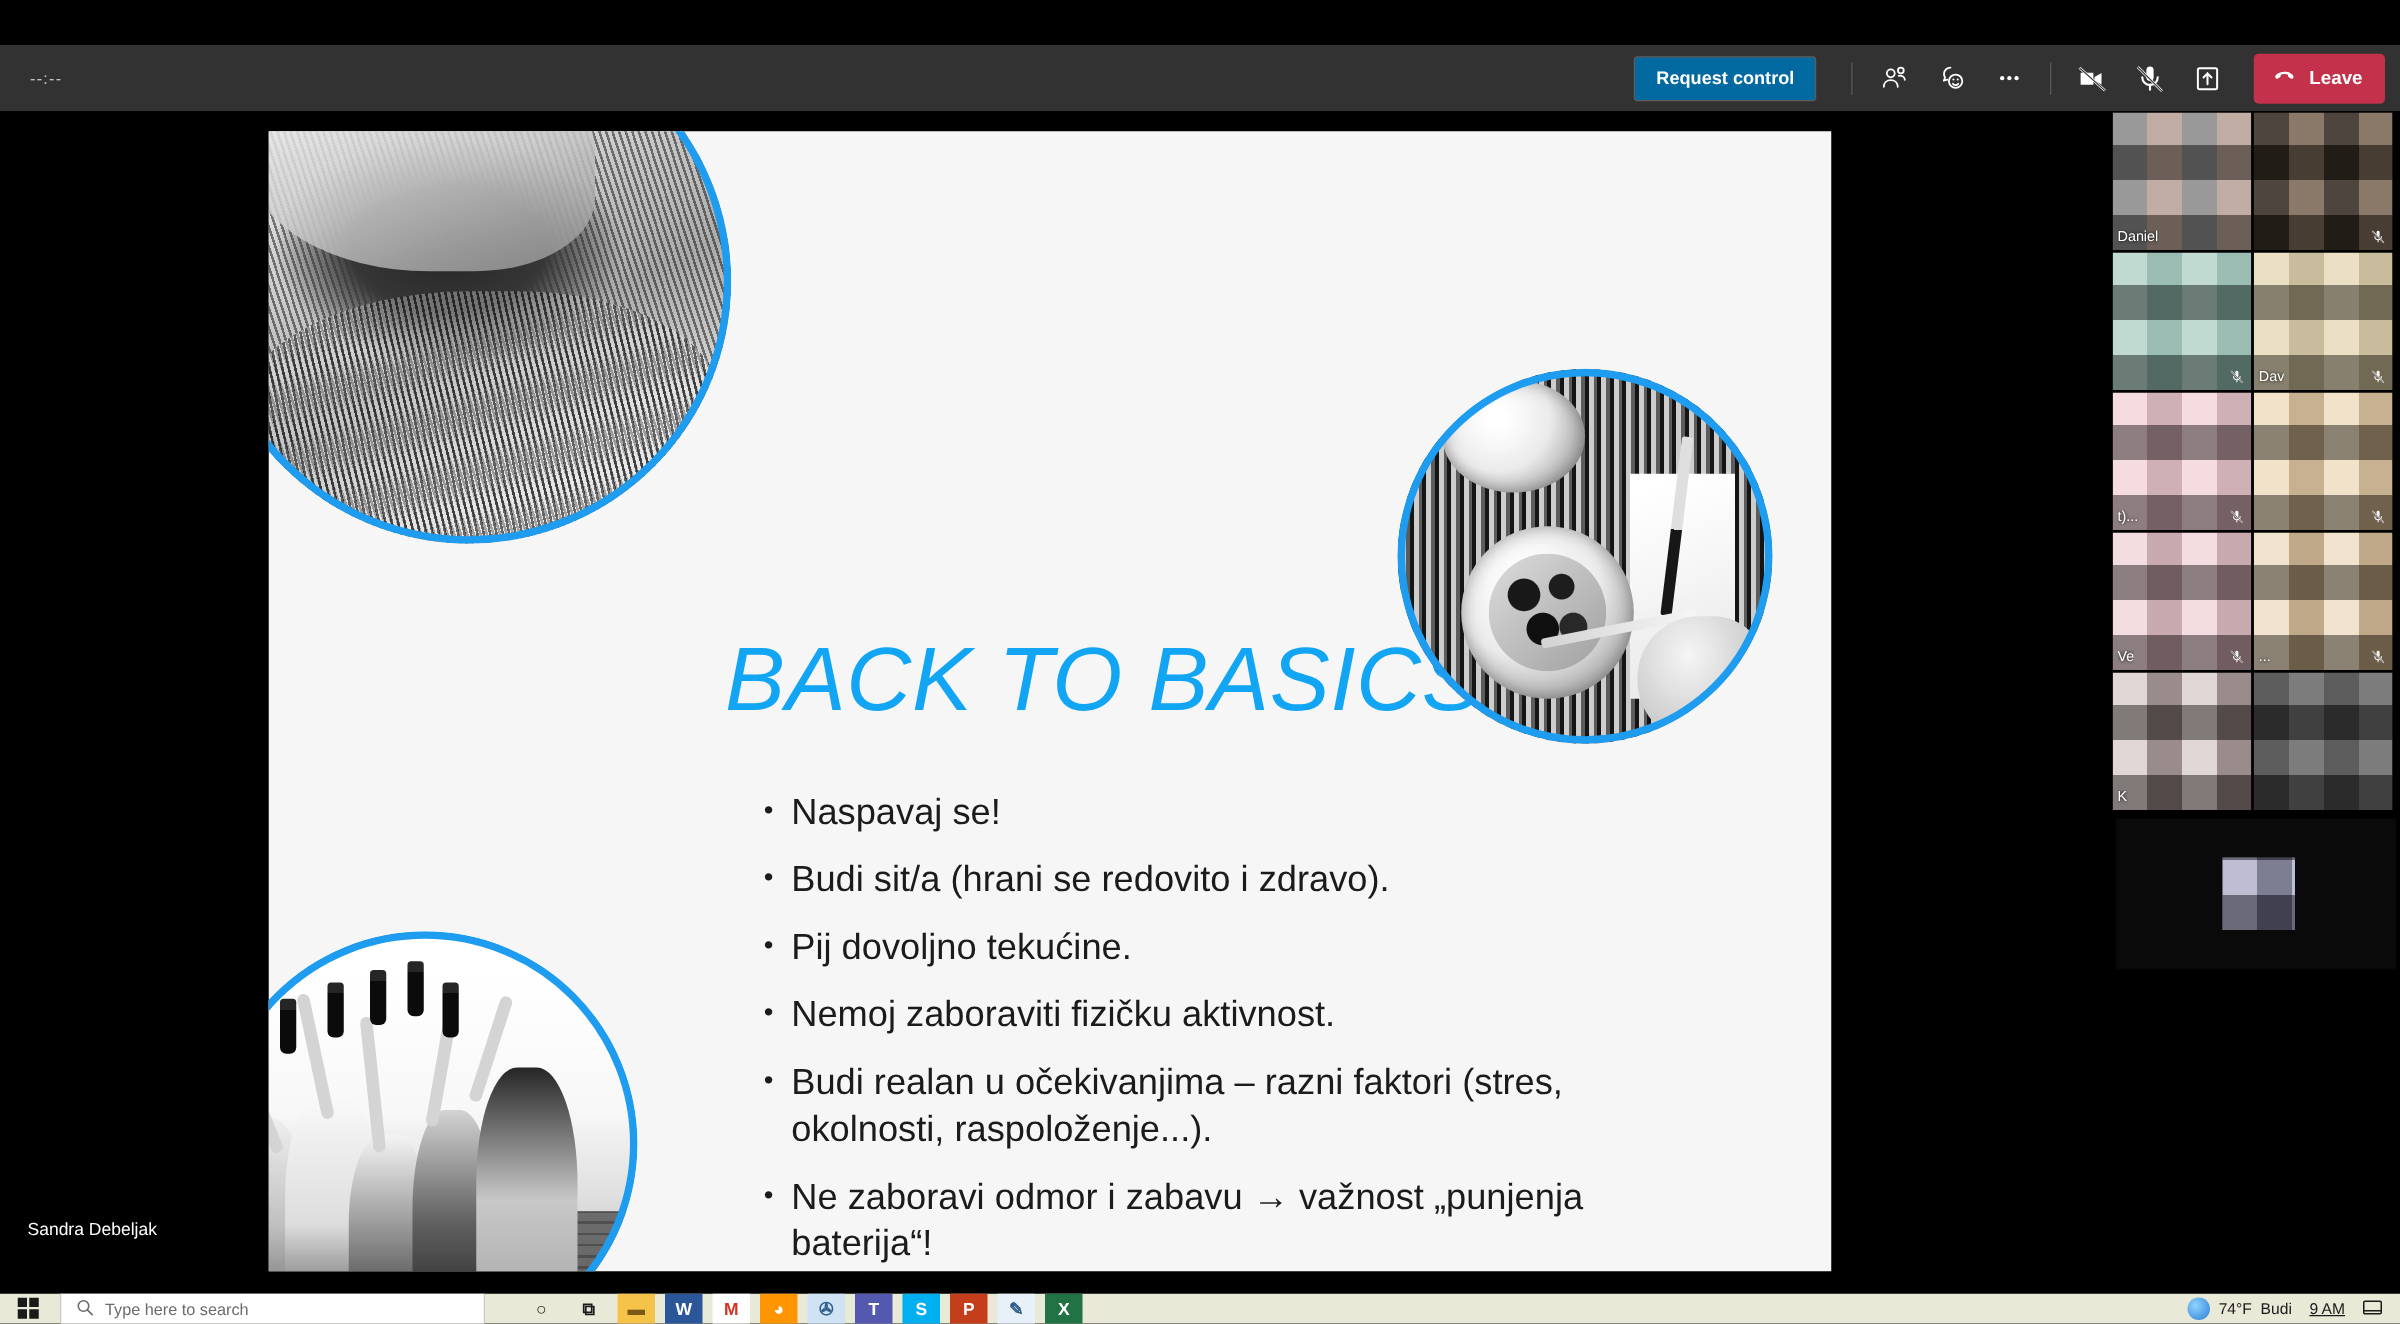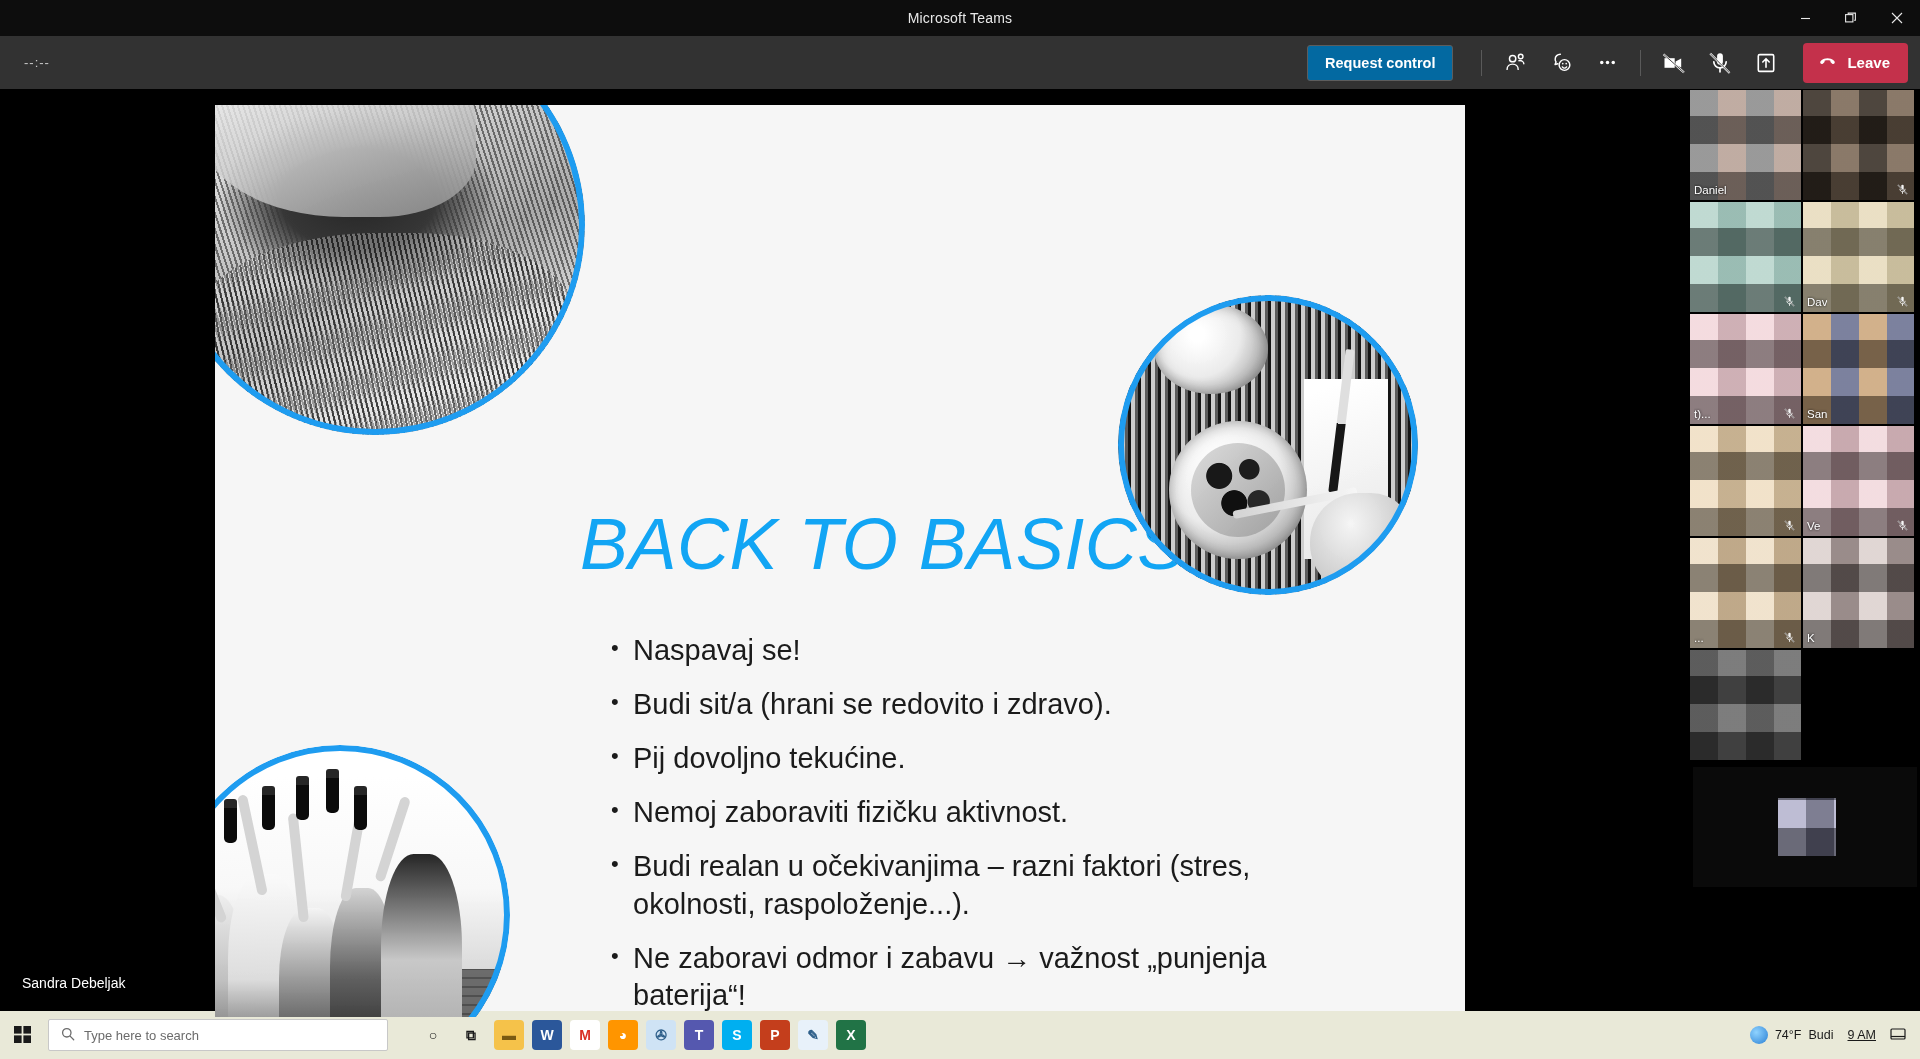--- a/index.html
+++ b/index.html
@@ -214,21 +214,21 @@
     text-shadow:0 0 3px #000; z-index:4;
   }
   .tile-mute {
     position:absolute; right:5px; bottom:4px; z-index:4; opacity:.95;
   }
   .tile-mute svg { display:block; }
   .tile.speaking { outline:2px solid #6264a7; outline-offset:-2px; }
 
   
   .taskbar {
-    position:absolute; left:0; bottom:0; width:1920px; height:48px;
+    position:absolute; left:0; bottom:0; width:1920px; height:24px;
     background:#e9e9d8; display:flex; align-items:center; overflow:hidden;
   }
   .tb-start { width:46px; height:40px; display:flex; align-items:center; justify-content:center; }
   .tb-search {
     width:340px; height:32px; background:#fff; border:1px solid #c8c8c8;
     display:flex; align-items:center; gap:9px; padding:0 12px; margin-left:2px;
     border-radius:2px;
   }
   .tb-search span { color:#6b6b6b; font-size:13px; }
   .tb-apps { display:flex; align-items:center; gap:8px; margin-left:30px; }
@@ -245,41 +245,20 @@
   .sun {
     width:18px; height:18px; border-radius:50%;
     background:radial-gradient(circle at 35% 35%, #8fd3ff, #2a7fd4);
   }
 </style>
 </head>
 <body>
 
 <div id="app">
 
-  <div class="titlebar">
-    <div class="titlebar-title">Microsoft Teams</div>
-    <div class="win-controls">
-      <div class="win-btn">
-        <svg width="11" height="11" viewBox="0 0 11 11">
-            <path d="M1 5.5 H10" stroke="#e8e8e8" stroke-width="1.1" fill="none"></path>
-          </svg>
-      </div>
-      <div class="win-btn">
-        <svg width="12" height="12" viewBox="0 0 12 12">
-          <rect x="0.6" y="2.6" width="7.3" height="7.3" stroke="#e8e8e8" stroke-width="1.1" fill="none"></rect>
-          <path d="M3.2 2.4 V1.1 H10.4 V8.3 H9.1" stroke="#e8e8e8" stroke-width="1.1" fill="none"></path>
-        </svg>
-      </div>
-      <div class="win-btn close">
-        <svg width="12" height="12" viewBox="0 0 12 12">
-            <path d="M1 1 L11 11 M11 1 L1 11" stroke="#e8e8e8" stroke-width="1.1" fill="none"></path>
-          </svg>
-      </div>
-    </div>
-  </div>
 
   <div class="meet-toolbar">
     <div class="timer">--:--</div>
 
     <div class="toolbar-right">
       <div class="req-control">Request control</div>
 
       <div class="tb-sep"></div>
 
       <div class="tb-icon">
@@ -481,24 +460,20 @@
           <div class="tile-mute">
             <svg width="13" height="13" viewBox="0 0 24 24">
               <rect x="9.8" y="3" width="4.4" height="9.6" rx="2.2" fill="#fff"></rect>
               <path d="M7.2 11.4c0 2.7 2.2 4.8 4.8 4.8s4.8-2.1 4.8-4.8" stroke="#fff" stroke-width="1.6" fill="none" stroke-linecap="round"></path>
               <path d="M12 16.2v3.1" stroke="#fff" stroke-width="1.6" stroke-linecap="round"></path>
               <path d="M3.4 3.4 L20.6 20.6" stroke="#fff" stroke-width="1.9" fill="none"></path>
               <path d="M3.4 3.4 L20.6 20.6" stroke="#000" stroke-width="0.7" fill="none"></path>
             </svg>
           </div>
         </div>
-        <div class="tile speaking">
-          <div class="pixel" style="background: repeating-linear-gradient(90deg, rgb(205, 168, 126) 0px, rgb(205, 168, 126) 28px, rgb(109, 115, 147) 28px, rgb(109, 115, 147) 56px), repeating-linear-gradient(0deg, rgba(0, 0, 0, 0.42) 0px, rgba(0, 0, 0, 0.42) 28px, rgba(255, 255, 255, 0.1) 28px, rgba(255, 255, 255, 0.1) 56px); background-blend-mode: overlay, normal;"></div>
-          <div class="tile-name">San</div>
-        </div>
         <div class="tile">
           <div class="pixel" style="background: repeating-linear-gradient(90deg, rgb(240, 223, 196) 0px, rgb(240, 223, 196) 28px, rgb(192, 168, 132) 28px, rgb(192, 168, 132) 56px), repeating-linear-gradient(0deg, rgba(0, 0, 0, 0.42) 0px, rgba(0, 0, 0, 0.42) 28px, rgba(255, 255, 255, 0.1) 28px, rgba(255, 255, 255, 0.1) 56px); background-blend-mode: overlay, normal;"></div>
           <div class="tile-name"></div>
           <div class="tile-mute">
             <svg width="13" height="13" viewBox="0 0 24 24">
               <rect x="9.8" y="3" width="4.4" height="9.6" rx="2.2" fill="#fff"></rect>
               <path d="M7.2 11.4c0 2.7 2.2 4.8 4.8 4.8s4.8-2.1 4.8-4.8" stroke="#fff" stroke-width="1.6" fill="none" stroke-linecap="round"></path>
               <path d="M12 16.2v3.1" stroke="#fff" stroke-width="1.6" stroke-linecap="round"></path>
               <path d="M3.4 3.4 L20.6 20.6" stroke="#fff" stroke-width="1.9" fill="none"></path>
               <path d="M3.4 3.4 L20.6 20.6" stroke="#000" stroke-width="0.7" fill="none"></path>

